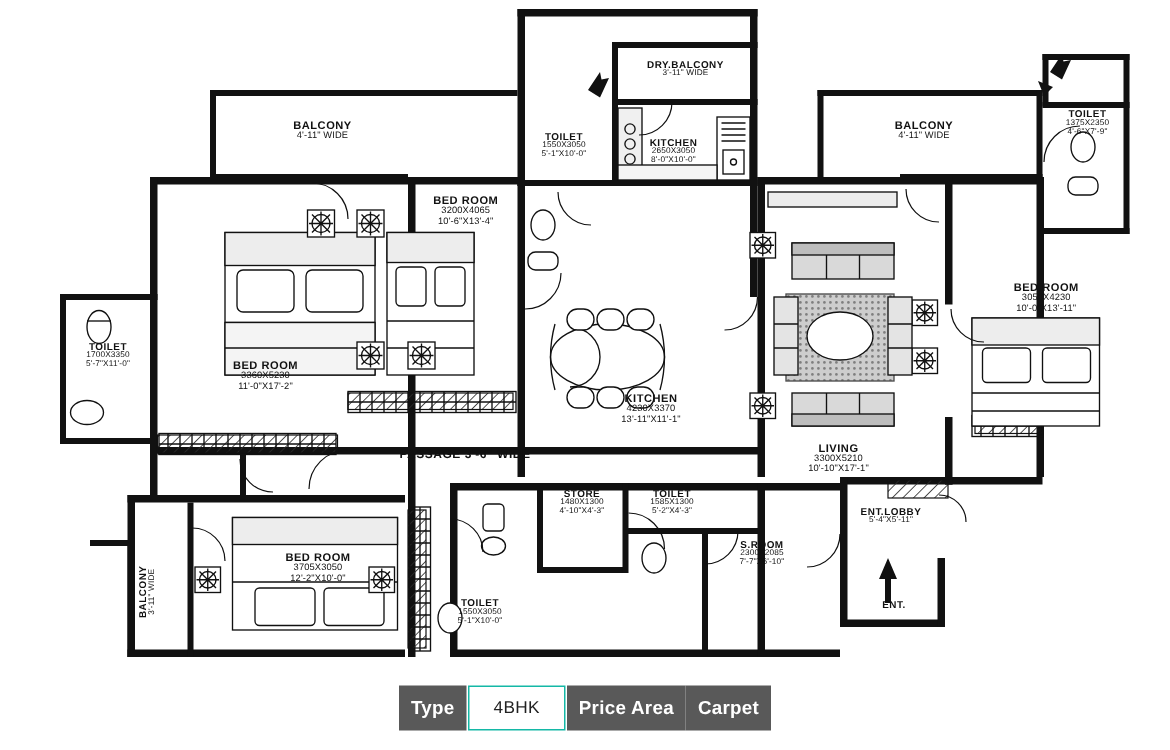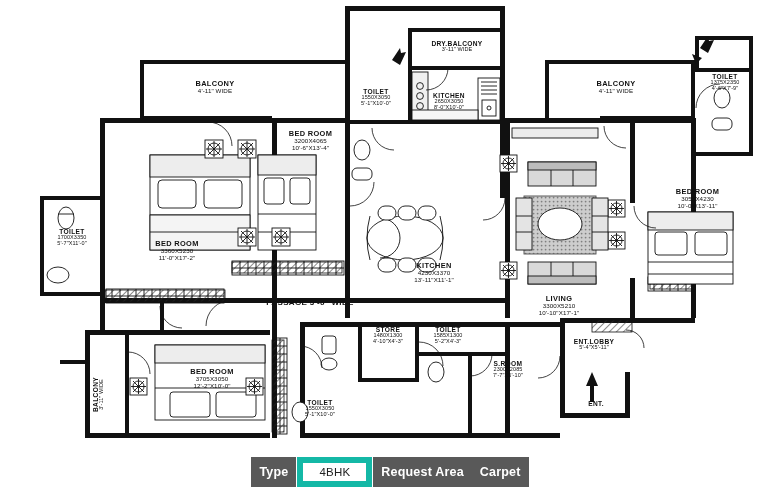--- a/index.html
+++ b/index.html
@@ -23,21 +23,21 @@
 
   
   #specbar{position:absolute;left:0;top:449px;width:780px;height:46px;
            display:flex;align-items:center;justify-content:center;}
   .specrow{display:flex;align-items:stretch;height:30px;}
   .sk{background:#595959;color:#fff;font-size:12.5px;font-weight:700;
       display:flex;align-items:center;justify-content:center;
       padding:0 8px;letter-spacing:.2px;}
   .sv{background:#fff;color:#222;font-size:11.5px;font-weight:400;
       display:flex;align-items:center;justify-content:center;
-      padding:0 16px;border:6px solid #14b8a6;margin:0 1px;letter-spacing:.2px;}
+      padding:0 16px;border:1px solid #14b8a6;margin:0 1px;letter-spacing:.2px;}
 </style>
 </head>
 <body>
 
 <div id="plan">
 <svg width="780" height="445" viewBox="0 0 780 445" xmlns="http://www.w3.org/2000/svg">
   <defs>
     <pattern id="hatch" width="5" height="5" patternUnits="userSpaceOnUse" patternTransform="rotate(45)">
       <line x1="0" y1="0" x2="0" y2="5" stroke="#2b2b2b" stroke-width="1.1"></line>
     </pattern>
@@ -450,16 +450,16 @@
 
   <div class="lbl sm" style="left:576px;top:400px;width:40px;">
     <div class="nm">ENT.</div>
   </div>
 </div>
 
 <div id="specbar">
   <div class="specrow">
     <div class="sk">Type</div>
     <div class="sv">4BHK</div>
-    <div class="sk">Request Area</div>
+    <div class="sk">Price Area</div>
     <div class="sk">Carpet</div>
   </div>
 </div>
 
 </body></html>

